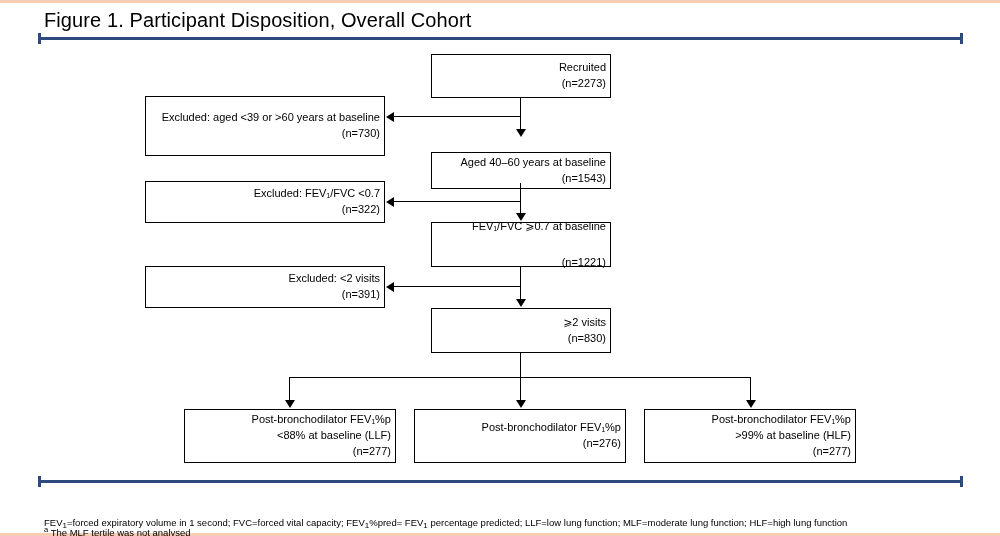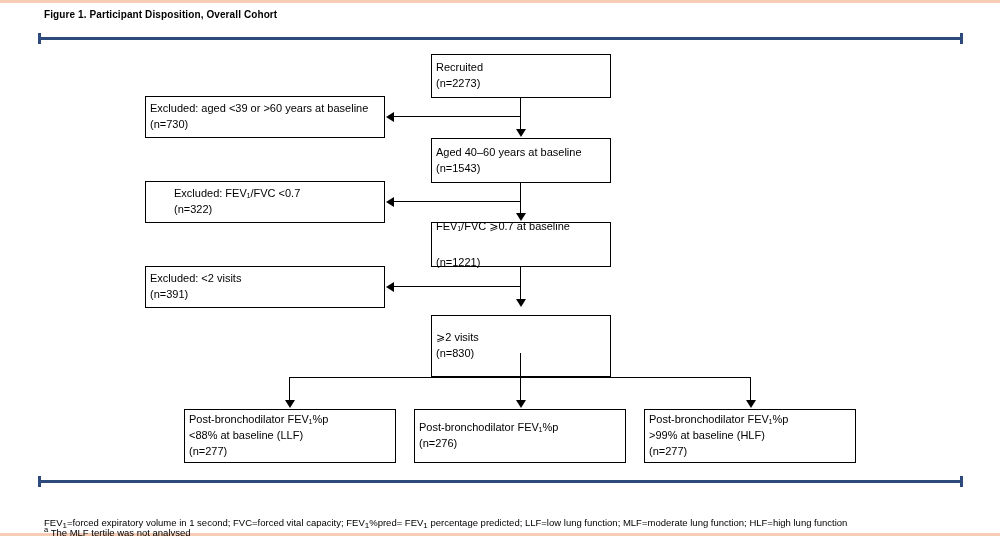--- a/index.html
+++ b/index.html
@@ -14,21 +14,21 @@
   #figure-root{
     position:absolute;inset:0;
     border-top:3px solid #f6cdb4;
     border-bottom:3px solid #f6cdb4;
     box-sizing:border-box;
   }
 
   
   .fig-title{
     position:absolute;left:44px;top:6px;
-    font-size:10px;font-weight:bold;
+    font-size:20px;font-weight:normal;
     letter-spacing:.1px;
     white-space:nowrap;
   }
   .rule{
     position:absolute;
     height:3px;background:#2e4a7d;
   }
   .rule.top{left:38px;top:34px;width:925px;}
   .rule.bottom{left:38px;top:477px;width:925px;}
   .rule .cap{
@@ -37,40 +37,40 @@
   .rule .cap.l{left:0;}
   .rule .cap.r{right:0;}
 
   
   .node{
     position:absolute;
     border:1.4px solid #000;
     background:#fff;
     box-sizing:border-box;
     display:flex;flex-direction:column;
-    align-items:flex-start;justify-content:center;
+    align-items:flex-end;justify-content:center;
     font-size:11px;
     line-height:1.45;
     text-align:center;
     padding:2px 4px;
   }
   .node .ln{white-space:nowrap;}
   sub{font-size:8px;vertical-align:-2px;}
   sup{font-size:7.5px;vertical-align:4px;}
 
   
   .main-col{left:431px;width:180px;}
   #node-recruited{top:51px;height:44px;}
-  #node-aged{top:135px;height:45px;}
+  #node-aged{top:149px;height:37px;}
   #node-ratio{top:219px;height:45px;gap:20px;}
-  #node-visits{top:312px;height:62px;}
+  #node-visits{top:305px;height:45px;}
 
   
   .excl-col{left:145px;width:240px;}
-  #node-excl-age{top:93px;height:42px;}
+  #node-excl-age{top:93px;height:60px;}
   #node-excl-ratio{top:178px;height:42px;padding-left:28px;}
   #node-excl-visits{top:263px;height:42px;}
 
   
   .tertile{top:406px;height:54px;width:212px;}
   #node-llf{left:184px;}
   #node-mlf{left:414px;}
   #node-hlf{left:644px;}
 
   

